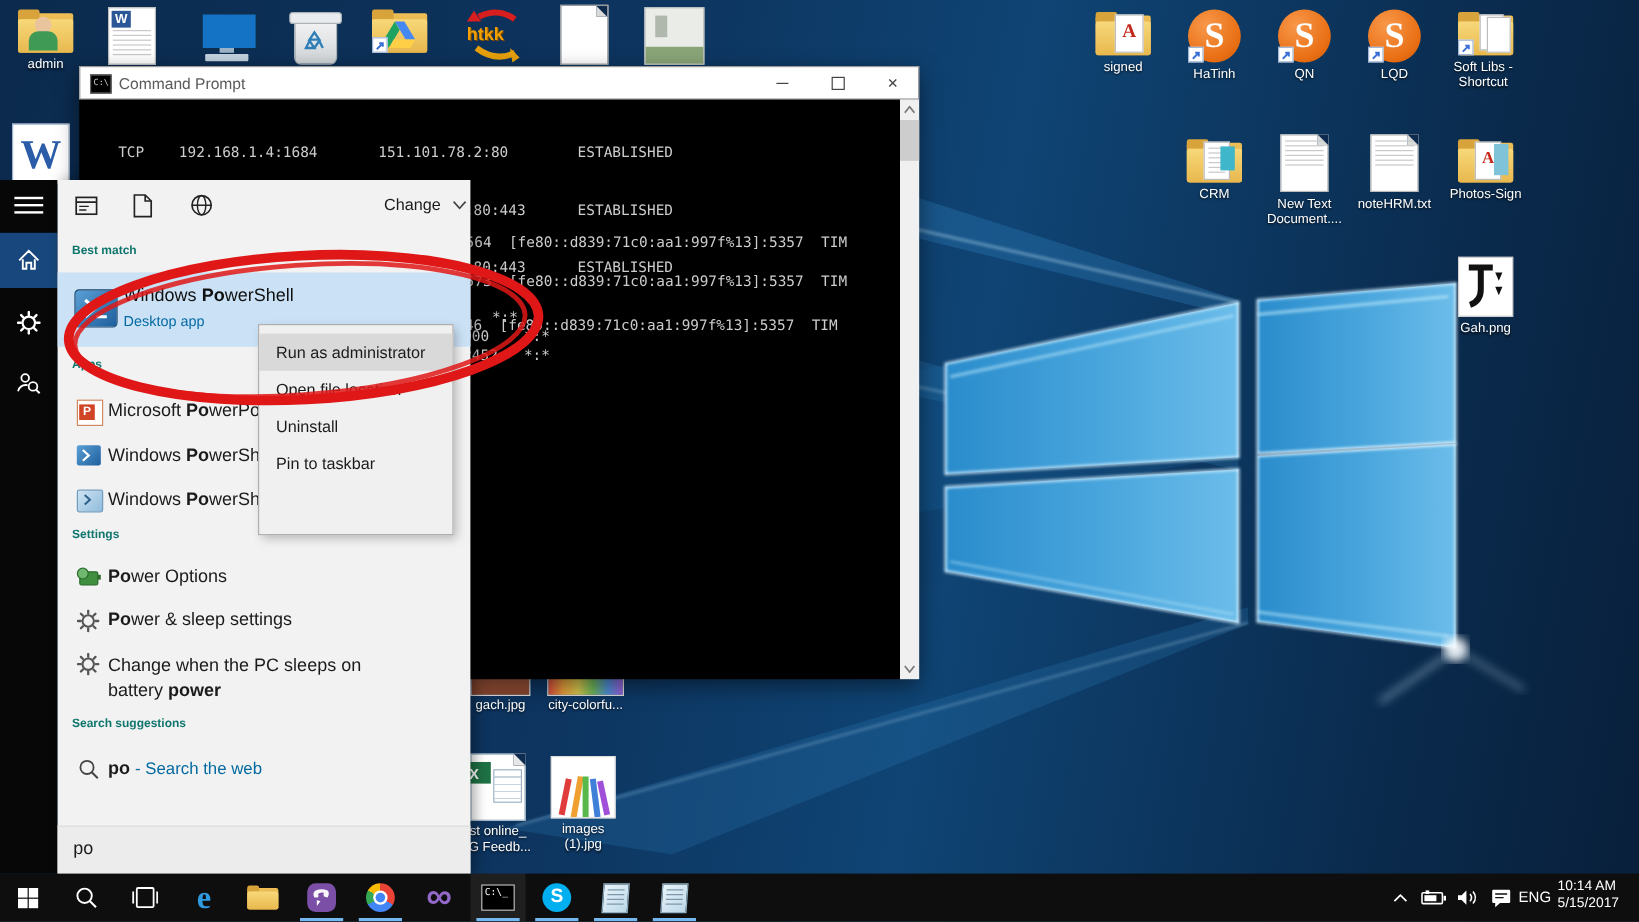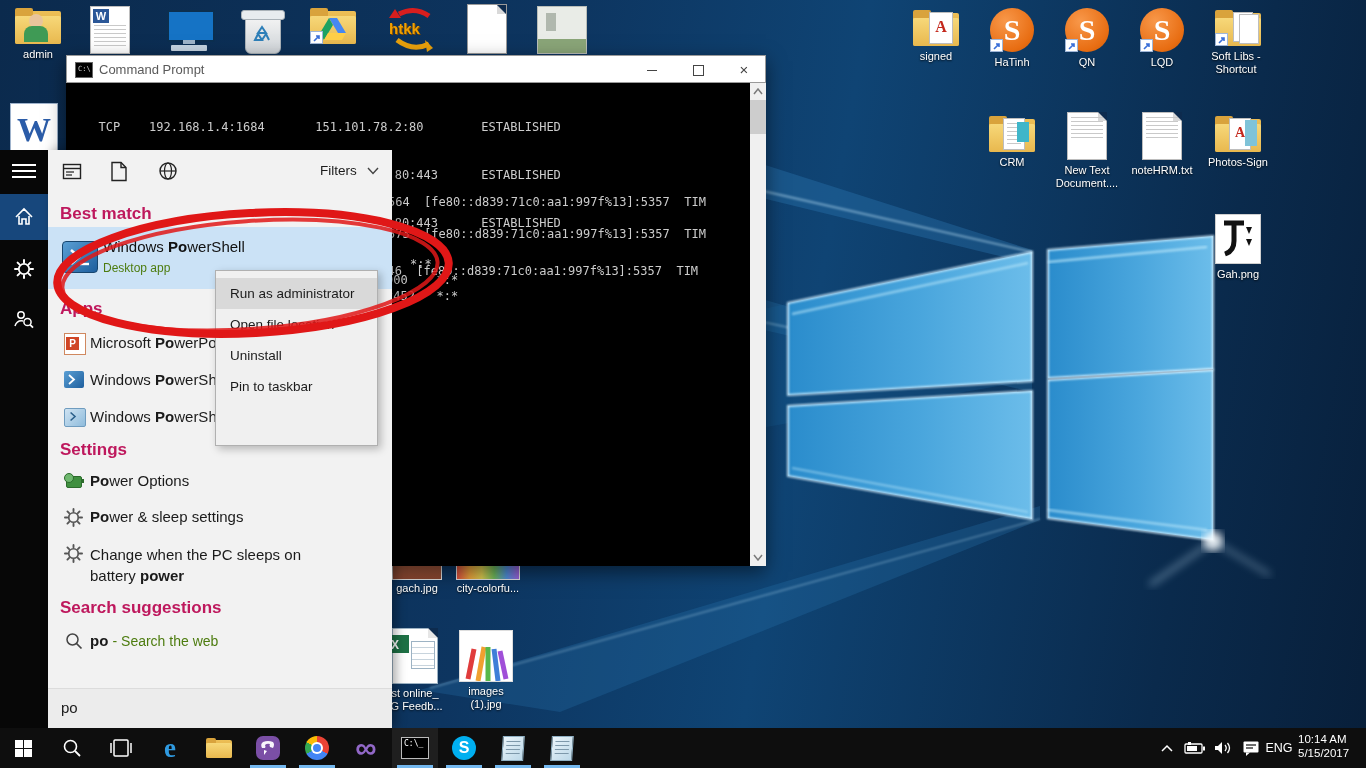--- a/index.html
+++ b/index.html
@@ -13,23 +13,23 @@
   
   #cmd{left:66px;top:55px;width:700px;height:511px;box-shadow:0 6px 18px rgba(0,0,0,.5);z-index:10;}
   #cmd-title{left:0;top:0;width:700px;height:28px;background:#fff;border:1px solid #9a9a9a;box-sizing:border-box;}
   #cmd-body{left:0;top:28px;width:684px;height:483px;background:#000;}
   #cmd-scroll{left:684px;top:28px;width:16px;height:483px;background:#f0f0f0;}
   .cmd-btn{width:46px;height:27px;top:0;text-align:center;line-height:27px;color:#444;}
   .console{color:#cccccc;font-size:12px;line-height:16px;}
   
   #rail{left:0;top:150px;width:48px;height:578px;background:#070707;z-index:20;}
   #panel{left:48px;top:150px;width:344px;height:578px;background:#f2f2f2;z-index:20;box-shadow:4px 0 10px rgba(0,0,0,.35);}
-  .sm-header{color:#be185d;font-size:17px;font-weight:bold;}
+  .sm-header{color:#0f766e;font-size:10px;font-weight:bold;}
   .sm-item-label{color:#1b1b1b;font-size:15px;}
-  .sub{color:#4d7c0f;font-size:12px;}
+  .sub{color:#0369a1;font-size:12px;}
   
   #ctx{left:215px;top:270px;width:163px;height:176px;background:#f0f0f0;border:1px solid #b0b0b0;
        box-sizing:border-box;z-index:25;box-shadow:3px 3px 8px rgba(0,0,0,.25);padding-top:7px;}
   .ctx-item{height:31px;line-height:31px;padding-left:14px;font-size:13.5px;color:#1b1b1b;}
   
   #taskbar{left:0;top:728px;width:1366px;height:40px;background:#0e0e0e;z-index:40;}
   .tb-btn{top:0;width:46px;height:40px;display:flex;align-items:center;justify-content:center;position:absolute;}
   .tb-under{position:absolute;bottom:0;left:5px;width:36px;height:3px;background:#74b8ef;}
   .tray-txt{color:#fff;font-size:12px;}
   
@@ -406,21 +406,21 @@
         </svg>
     </div>
     <div class="abs" style="left:110px;top:11px">
       <svg width="20" height="20" viewBox="0 0 20 20">
           <circle cx="10" cy="10" r="8" fill="none" stroke="#222" stroke-width="1.4"></circle>
           <ellipse cx="10" cy="10" rx="3.5" ry="8" fill="none" stroke="#222" stroke-width="1.2"></ellipse>
           <line x1="2" y1="10" x2="18" y2="10" stroke="#222" stroke-width="1.2"></line>
         </svg>
     </div>
     <div class="abs" style="left:272px;top:13px;font-size:13.5px;color:#1b1b1b">
-      <span>Filters</span>
+      <span>Change</span>
       <svg style="margin-left:6px" width="12" height="8" viewBox="0 0 12 8">
           <polyline points="1,1 6,6.5 11,1" fill="none" stroke="#444" stroke-width="1.4"></polyline>
         </svg>
     </div>
 
     <div class="abs sm-header" style="left:12px;top:54px">Best match</div>
     <div class="abs" style="left:0;top:77px;width:344px;height:62px;background:#cbe2f6">
       <div style="position:absolute;left:14px;top:14px;width:34px;height:30px;border-radius:4px;background:linear-gradient(135deg,#5a9fd4,#1e5f9e);border:1px solid #17466f">
         <svg width="34" height="30" viewBox="0 0 34 30">
             <path d="M8 8 L16 15 L8 22" fill="none" stroke="#fff" stroke-width="2.6"></path>

